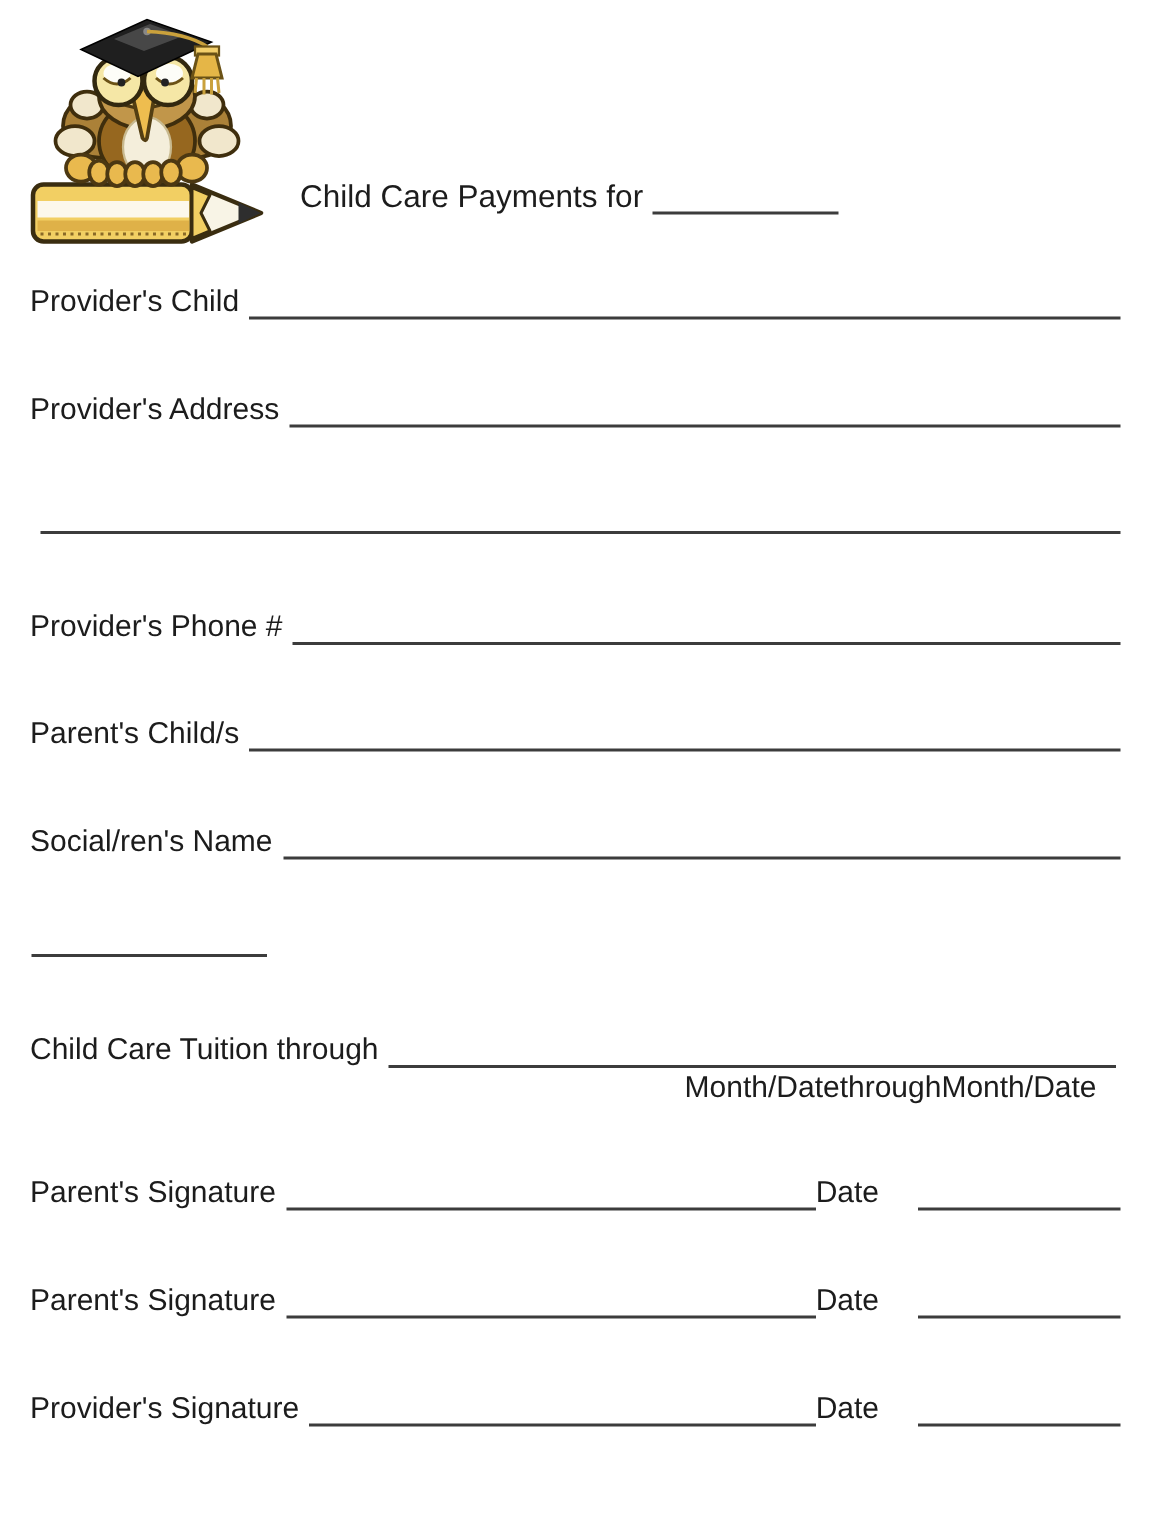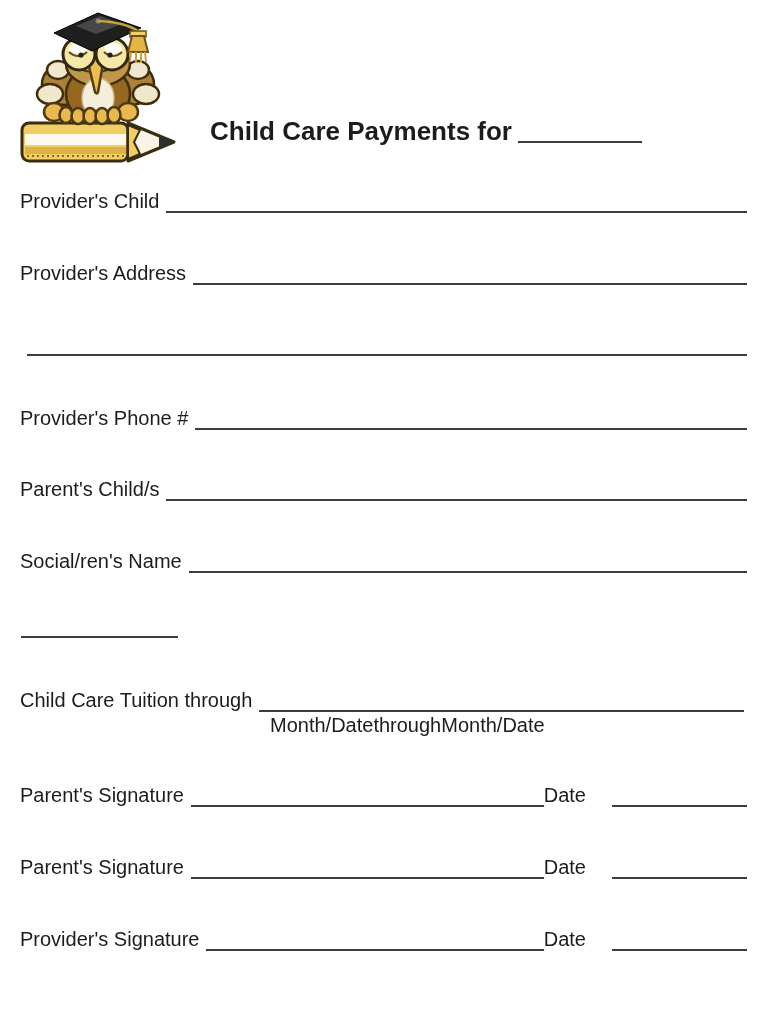--- a/index.html
+++ b/index.html
@@ -24,32 +24,32 @@
   }
   .lbl { flex: 0 0 auto; }
   .blank {
     flex: 1 1 auto;
     height: 24px;
     margin-left: 7px;
     border-bottom: 2px solid #3c3c3c;
   }
   .blank.fixed { flex: 0 0 auto; }
   
-  .title-row { left: 210px; right: auto; top: 117px; font-size: 26px; font-weight: bold; }
+  .title-row { left: 200px; right: auto; top: 117px; font-size: 21px; }
   .title-row .blank { width: 124px; margin-left: 6px; }
   
   .paid-row .blank { width: 157px; margin-left: 1px; }
   
   .sub-row {
     position: absolute;
     left: 260px;
     width: 482px;
     top: 714px;
     display: flex;
-    justify-content: flex-start;
+    justify-content: flex-end;
     padding: 0;
     box-sizing: border-box;
     font-size: 20px;
     line-height: 23px;
   }
   .sub-row span:first-child { margin-left: 10px; }
   .sub-row span:last-child { margin-right: 11px; }
   
   .sig-row .sig-blank { flex: 1 1 auto; }
   .sig-row .date-lbl { margin-left: 0; }

